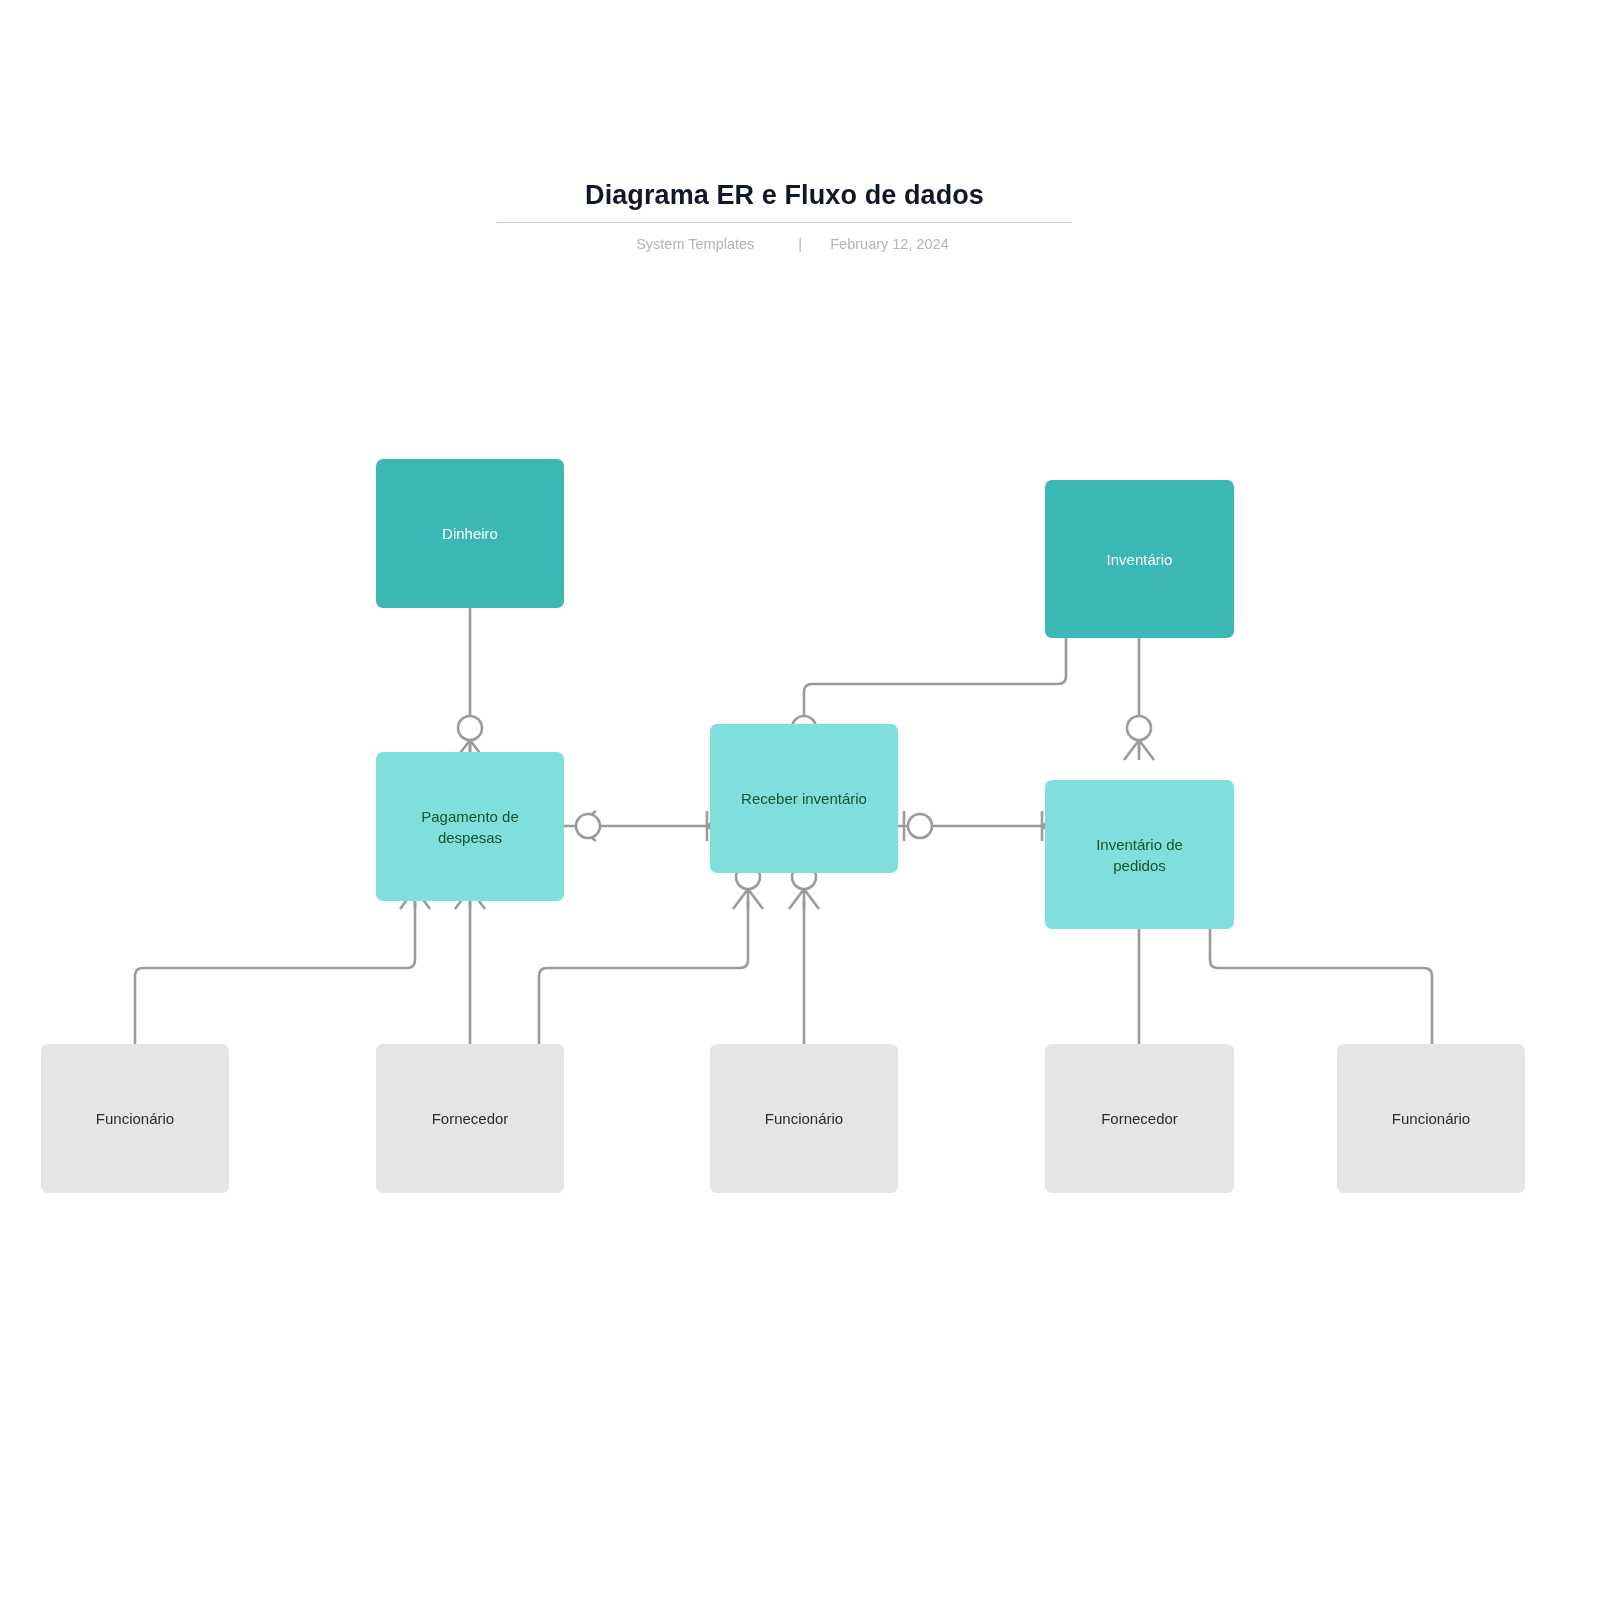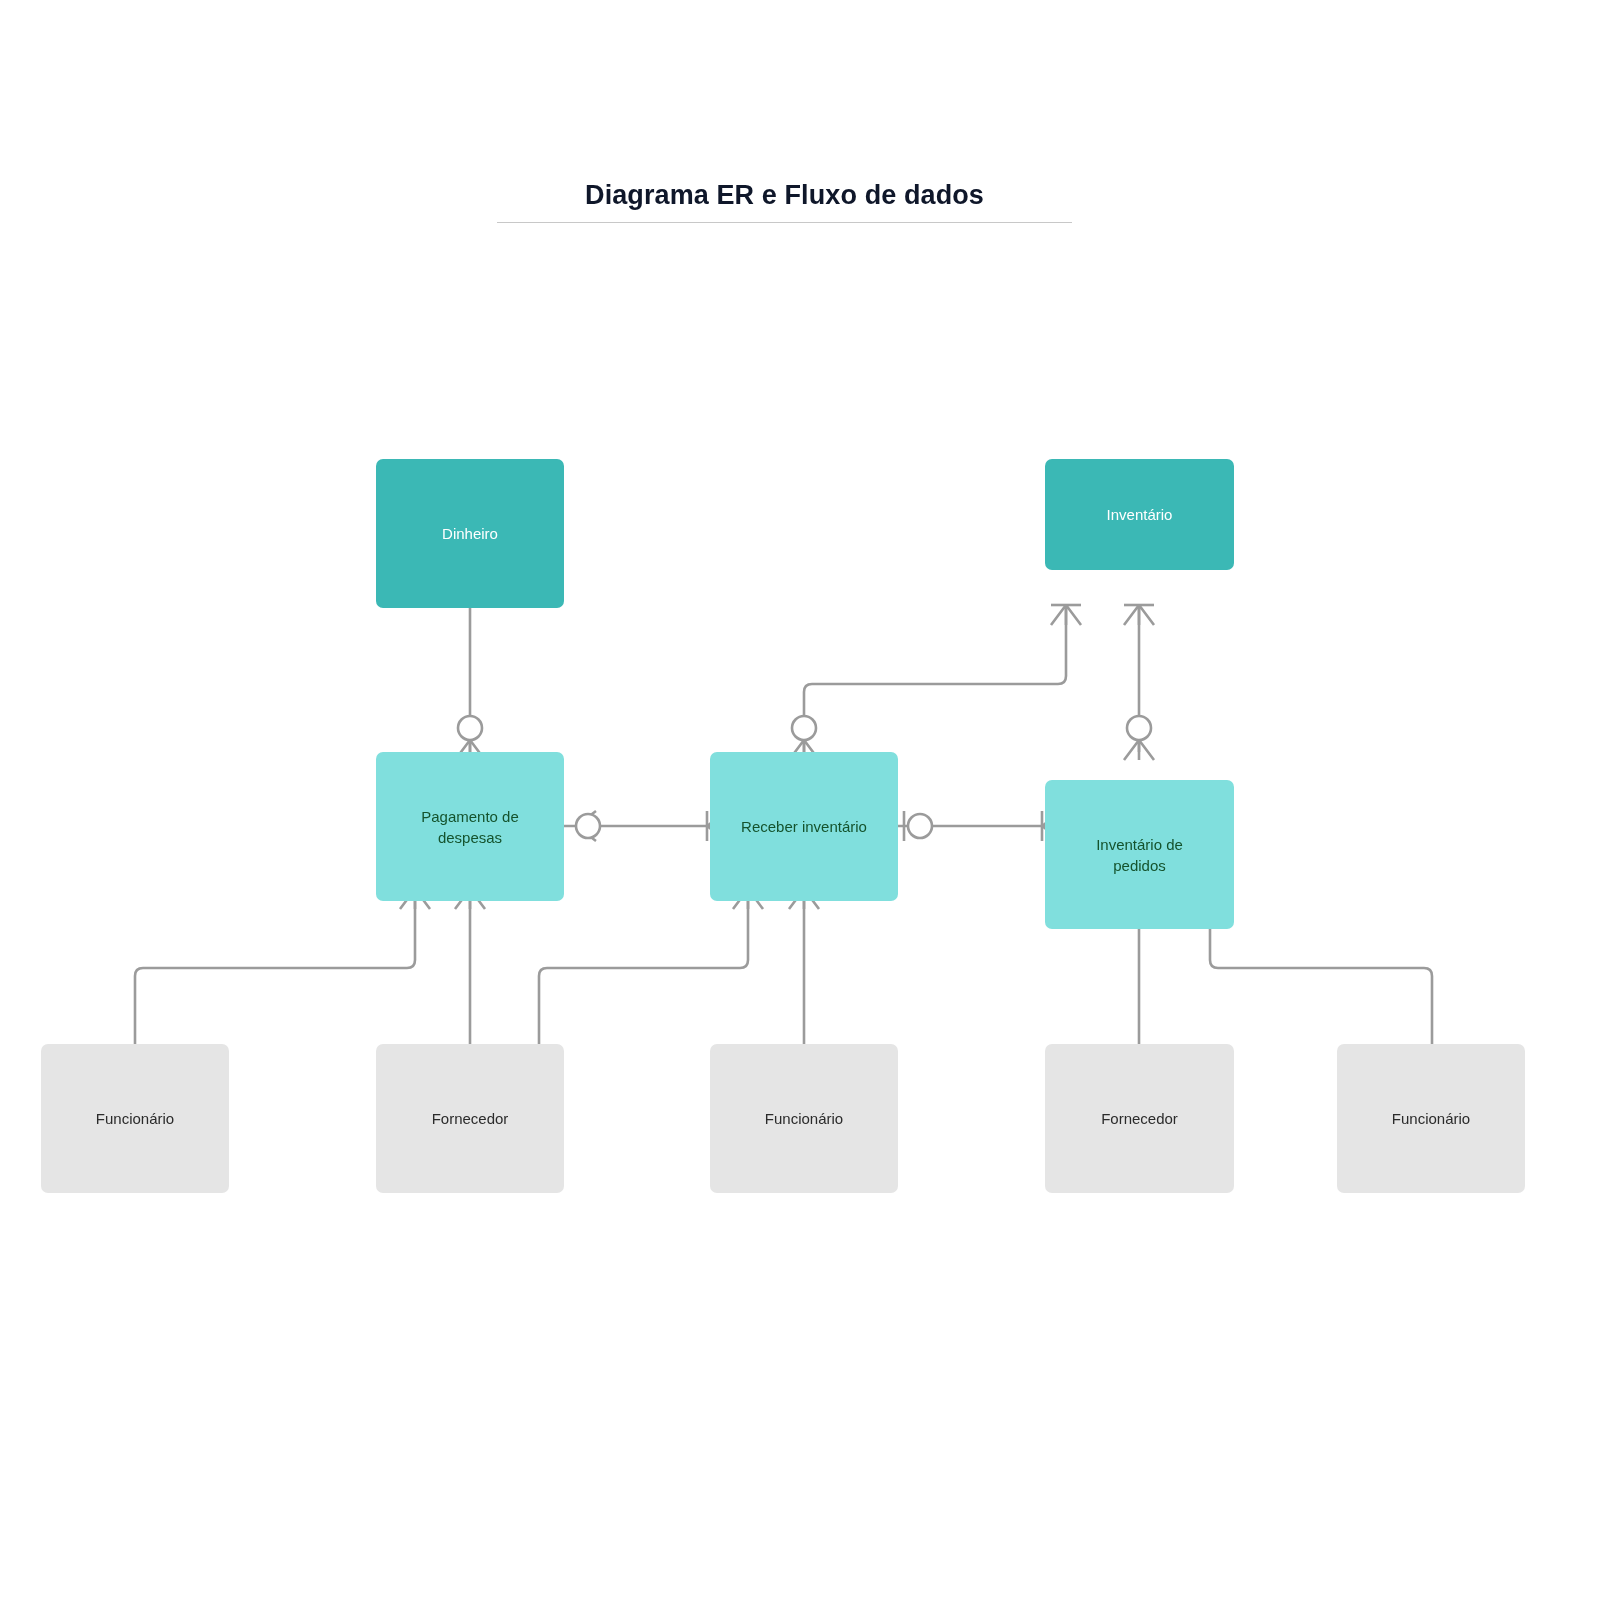--- a/index.html
+++ b/index.html
@@ -114,20 +114,25 @@
   }
 </style>
 </head>
 <body>
 
 <div id="canvas">
 
   <div class="header">
     <div class="doc-title">Diagrama ER e Fluxo de dados</div>
     <div class="title-rule"></div>
+    <div class="meta-row">
+      <div class="meta-author">System Templates</div>
+      <div class="meta-sep">|</div>
+      <div class="meta-date">February 12, 2024</div>
+    </div>
   </div>
 
   <svg id="edges" viewBox="0 0 1600 1600" width="1600" height="1600" xmlns="http://www.w3.org/2000/svg">
     <g id="edge-paths" fill="none" stroke="#9b9b9b" stroke-width="2.6" stroke-linecap="butt" stroke-linejoin="round">
         <path d="M 470 608 L 470 752"></path>
         <path d="M 1139 608 L 1139 752"></path>
         <path d="M 1066 608 L 1066 676 Q 1066 684 1058 684 L 812 684 Q 804 684 804 692 L 804 752"></path>
         <path d="M 564 826 L 710 826"></path>
         <path d="M 898 826 L 1045 826"></path>
         <path d="M 415 901 L 415 960 Q 415 968 407 968 L 143 968 Q 135 968 135 976 L 135 1044"></path>
@@ -182,27 +187,27 @@
         <circle cx="1210" cy="877" r="12" fill="#ffffff"></circle>
         <path d="M 1417 1054 L 1447 1054"></path>
         <path d="M 1417 1066 L 1447 1066"></path>
       </g>
   </svg>
 
   <div id="nodes">
       <div class="node level-1" style="left: 376px; top: 459px; width: 188px; height: 149px;">
         <span class="node-label">Dinheiro</span>
       </div>
-      <div class="node level-1" style="left: 1045px; top: 459px; width: 189px; height: 111px;">
+      <div class="node level-1" style="left: 1045px; top: 480px; width: 189px; height: 158px;">
         <span class="node-label">Inventário</span>
       </div>
       <div class="node level-2" style="left: 376px; top: 752px; width: 188px; height: 149px;">
         <span class="node-label">Pagamento de despesas</span>
       </div>
-      <div class="node level-2" style="left: 710px; top: 752px; width: 188px; height: 149px;">
+      <div class="node level-2" style="left: 710px; top: 724px; width: 188px; height: 149px;">
         <span class="node-label">Receber inventário</span>
       </div>
       <div class="node level-2" style="left: 1045px; top: 780px; width: 189px; height: 149px;">
         <span class="node-label">Inventário de pedidos</span>
       </div>
       <div class="node level-3" style="left: 41px; top: 1044px; width: 188px; height: 149px;">
         <span class="node-label">Funcionário</span>
       </div>
       <div class="node level-3" style="left: 376px; top: 1044px; width: 188px; height: 149px;">
         <span class="node-label">Fornecedor</span>

